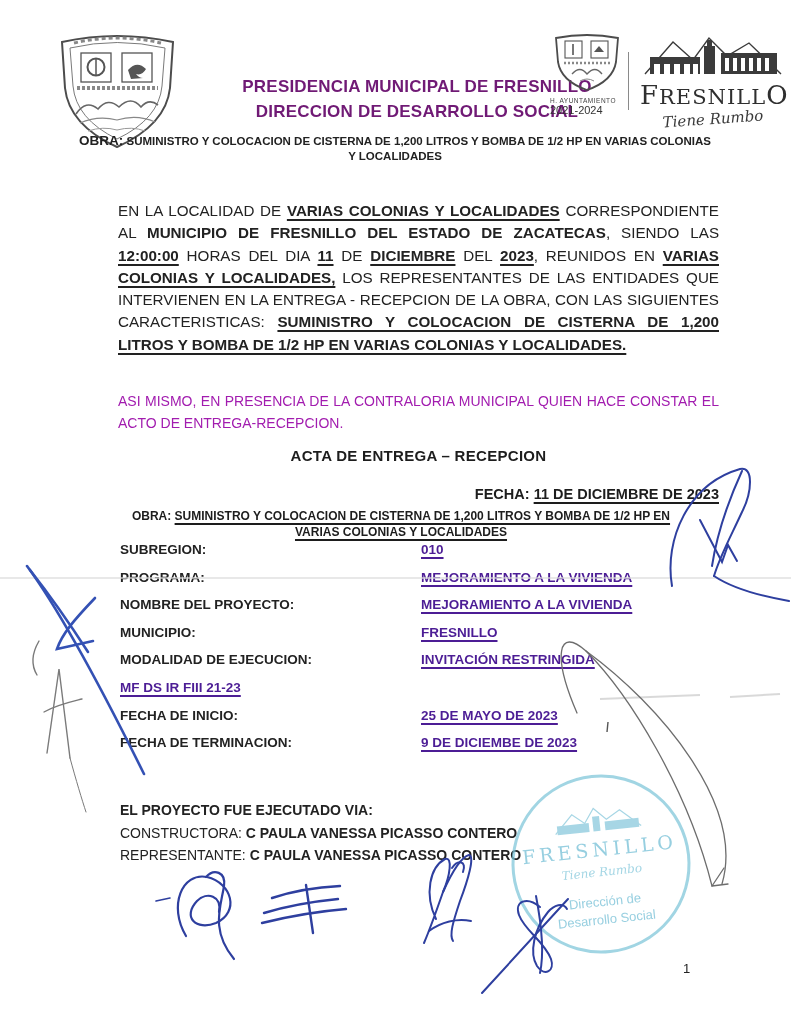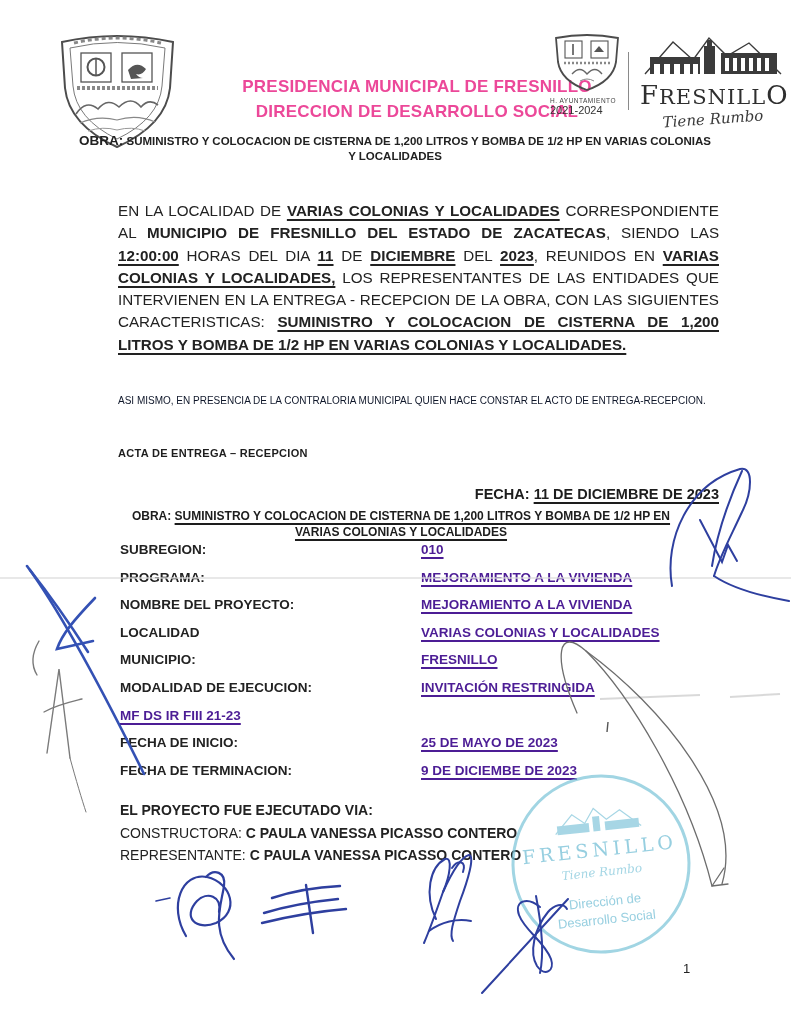--- a/index.html
+++ b/index.html
@@ -7,37 +7,37 @@
     position:relative;width:791px;height:1024px;background:#ffffff;
     font-family:"Liberation Sans",sans-serif;color:#1d1d1d;overflow:hidden;
     margin:0 auto;
   }
   .b{font-weight:bold;}
   .u{text-decoration:underline;text-decoration-thickness:1.5px;text-underline-offset:3px;}
 
   
   .crest-left{position:absolute;left:50px;top:26px;}
   .title-block{position:absolute;left:207px;top:74px;width:420px;text-align:center;}
-  .title-line{font-size:17px;font-weight:bold;letter-spacing:.2px;line-height:25px;color:#ec4899;}
+  .title-line{font-size:17px;font-weight:bold;letter-spacing:.2px;line-height:25px;color:#701a75;}
   .shield-right{position:absolute;left:550px;top:30px;width:82px;}
   .shield-caption1{font-size:6.5px;color:#444;letter-spacing:.5px;margin-top:1px;}
   .shield-caption2{font-size:11px;color:#333;}
   .header-divider{position:absolute;left:628px;top:52px;height:58px;border-left:1.5px solid #8a8a8a;}
   .brand{position:absolute;left:640px;top:34px;width:146px;text-align:center;}
   .brand-name{font-family:"DejaVu Serif",serif;color:#2f2f2f;line-height:26px;letter-spacing:1px;}
   .brand-name .cap{font-size:26px;}
   .brand-name .mid{font-size:21px;}
   .brand-slogan{font-family:"DejaVu Serif",serif;font-style:italic;font-size:15px;color:#3a3a3a;transform:rotate(-4deg);display:block;margin-top:-2px;}
   .obra-header{position:absolute;left:75px;top:133px;width:640px;text-align:center;font-weight:bold;font-size:11.5px;line-height:15px;color:#222;}
   .obra-header .obra-big{font-size:13.5px;}
 
   
   .para1{position:absolute;left:118px;top:200px;width:601px;font-size:15.2px;line-height:22.3px;text-align:justify;color:#222;}
-  .para2{position:absolute;left:118px;top:390px;width:601px;font-size:10px;line-height:22.3px;text-align:justify;color:#0f172a;}
-  .acta-title{position:absolute;left:118px;top:447px;width:601px;text-align:left;font-weight:bold;font-size:11px;letter-spacing:.3px;}
+  .para2{position:absolute;left:118px;top:390px;width:601px;font-size:14px;line-height:22.3px;text-align:justify;color:#a21caf;}
+  .acta-title{position:absolute;left:118px;top:447px;width:601px;text-align:center;font-weight:bold;font-size:15px;letter-spacing:.3px;}
   .fecha-line{position:absolute;left:118px;top:486px;width:601px;text-align:right;font-size:14.5px;font-weight:bold;}
   .obra-line{position:absolute;left:115px;top:508px;width:572px;text-align:center;font-size:12px;font-weight:bold;line-height:16px;}
 
   .fields{position:absolute;left:120px;top:542px;width:580px;}
   .field-row{display:flex;align-items:baseline;height:27.6px;gap:15px;}
   .field-label{width:286px;font-size:13.5px;font-weight:bold;color:#222;}
   .field-value{font-size:13.5px;font-weight:bold;color:#4c1d95;text-decoration:underline;text-decoration-thickness:1.5px;text-underline-offset:3px;}
 
   .execution{position:absolute;left:120px;top:799px;font-size:14px;line-height:22.5px;color:#222;}
   .page-number{position:absolute;left:683px;top:961px;font-size:13px;color:#222;}
@@ -136,24 +136,20 @@
     </div>
     <div class="field-row">
       <span class="field-label">PROGRAMA:</span>
       <span class="field-value">MEJORAMIENTO A LA VIVIENDA</span>
     </div>
     <div class="field-row">
       <span class="field-label">NOMBRE DEL PROYECTO:</span>
       <span class="field-value">MEJORAMIENTO A LA VIVIENDA</span>
     </div>
     <div class="field-row">
-      <span class="field-label">LOCALIDAD</span>
-      <span class="field-value">VARIAS COLONIAS Y LOCALIDADES</span>
-    </div>
-    <div class="field-row">
       <span class="field-label">MUNICIPIO:</span>
       <span class="field-value">FRESNILLO</span>
     </div>
     <div class="field-row">
       <span class="field-label">MODALIDAD DE EJECUCION:</span>
       <span class="field-value">INVITACIÓN RESTRINGIDA</span>
     </div>
     <div class="field-row">
       <span class="field-value">MF DS IR FIII 21-23</span>
     </div>

